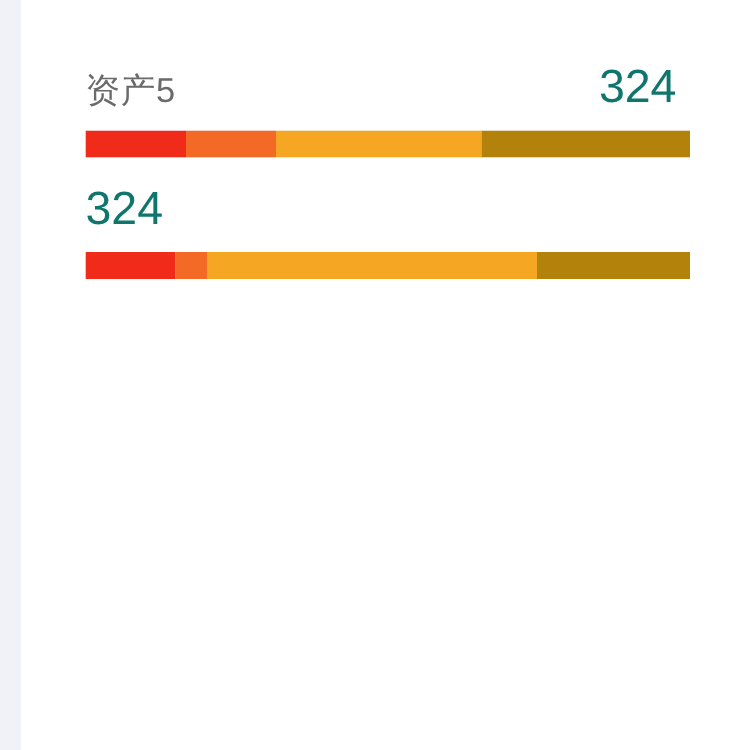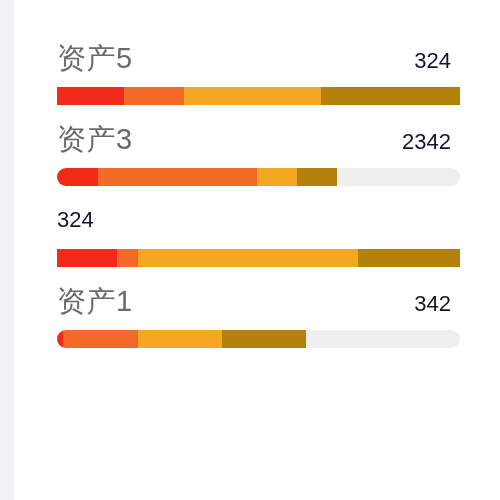--- a/index.html
+++ b/index.html
@@ -42,29 +42,29 @@
   }
   .row-header {
     position: relative;
     display: flex;
     align-items: baseline;
     justify-content: space-between;
     height: 34px;
     padding-right: 9px;
   }
   .row-label {
-    font-size: 29px;
+    font-size: 23px;
     color: #6a6a6a;
     letter-spacing: 0.5px;
     line-height: 34px;
     white-space: nowrap;
   }
   .row-value {
-    font-size: 22px;
-    color: #0f172a;
+    font-size: 31px;
+    color: #0f766e;
     line-height: 34px;
     white-space: nowrap;
   }
   .bar-track {
     position: relative;
     width: 403px;
     height: 18px;
     background: #EFEFEF;
     border-radius: 9px;
     overflow: hidden;
@@ -98,53 +98,25 @@
           <div class="bar-fill" style="left: 0px; width: 100%;">
             <div class="seg" style="width: 16.6%; background: rgb(240, 43, 25);"></div>
             <div class="seg" style="width: 14.9%; background: rgb(242, 106, 37);"></div>
             <div class="seg" style="width: 34%; background: rgb(245, 166, 35);"></div>
             <div class="seg" style="width: 34.5%; background: rgb(179, 130, 10);"></div>
           </div>
         </div>
       </div>
       <div class="bar-row">
         <div class="row-header">
-          <span class="row-label">资产3</span>
-          <span class="row-value">2342</span>
-        </div>
-        <div class="bar-track" style="background: rgb(239, 239, 239);">
-          <div class="bar-fill" style="left: 0px; width: 100%;">
-            <div class="seg" style="width: 10.2%; background: rgb(240, 43, 25);"></div>
-            <div class="seg" style="width: 39.5%; background: rgb(242, 106, 37);"></div>
-            <div class="seg" style="width: 9.9%; background: rgb(245, 166, 35);"></div>
-            <div class="seg" style="width: 9.9%; background: rgb(179, 130, 10);"></div>
-          </div>
-        </div>
-      </div>
-      <div class="bar-row">
-        <div class="row-header">
           <span class="row-value">324</span>
         </div>
         <div class="bar-track square" style="background: rgb(239, 239, 239);">
           <div class="bar-fill" style="left: 0px; width: 100%;">
             <div class="seg" style="width: 14.9%; background: rgb(240, 43, 25);"></div>
             <div class="seg" style="width: 5.2%; background: rgb(242, 106, 37);"></div>
             <div class="seg" style="width: 54.6%; background: rgb(245, 166, 35);"></div>
             <div class="seg" style="width: 25.3%; background: rgb(179, 130, 10);"></div>
           </div>
         </div>
       </div>
-      <div class="bar-row">
-        <div class="row-header">
-          <span class="row-label">资产1</span>
-          <span class="row-value">342</span>
-        </div>
-        <div class="bar-track" style="background: rgb(239, 239, 239);">
-          <div class="bar-fill" style="left: 0px; width: 100%;">
-            <div class="seg" style="width: 1.5%; background: rgb(240, 43, 25);"></div>
-            <div class="seg" style="width: 18.6%; background: rgb(242, 106, 37);"></div>
-            <div class="seg" style="width: 20.8%; background: rgb(245, 166, 35);"></div>
-            <div class="seg" style="width: 20.9%; background: rgb(179, 130, 10);"></div>
-          </div>
-        </div>
-      </div>
     </div>
 </div>
 
 </body></html>

